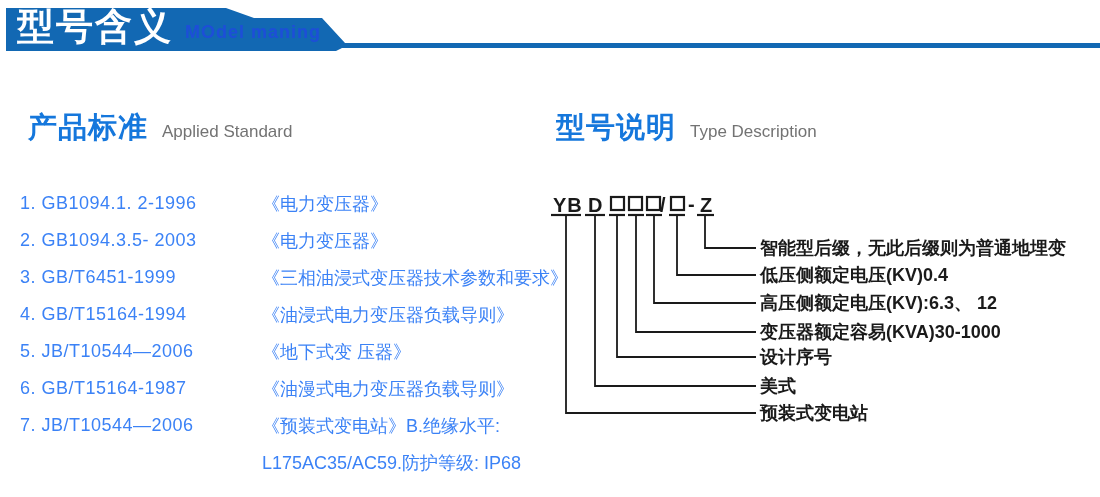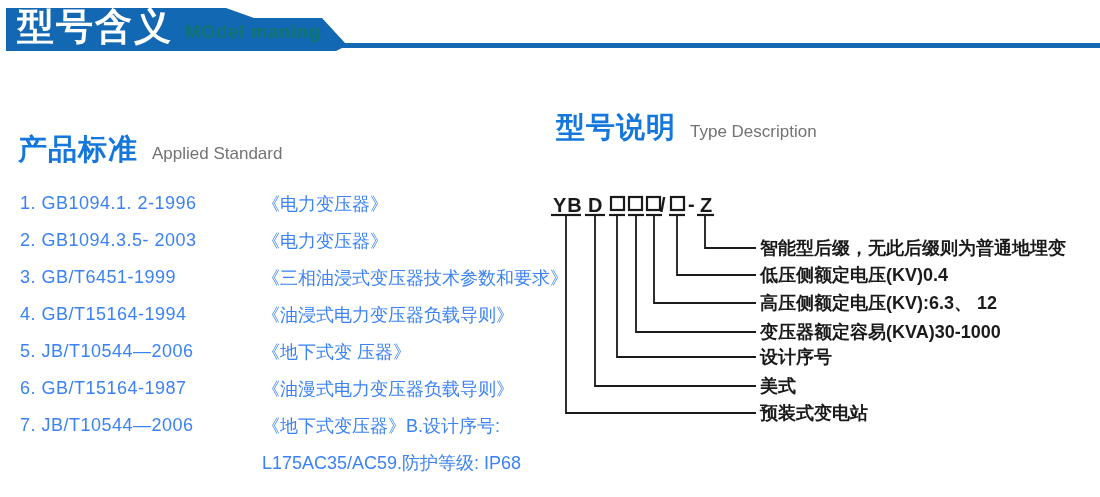--- a/index.html
+++ b/index.html
@@ -4,28 +4,28 @@
 <style>
   html,body{margin:0;padding:0;background:#ffffff;width:1100px;height:497px;overflow:hidden;
     font-family:"Liberation Sans","DejaVu Sans",sans-serif;-webkit-font-smoothing:antialiased;}
   .page{position:relative;width:1100px;height:497px;background:#fff;}
 
   
   .banner{position:absolute;left:0;top:0;width:912px;height:60px;}
   .banner svg{position:absolute;left:0;top:0;}
   .banner-title{position:absolute;left:17px;top:3px;width:210px;height:47px;
     color:#ffffff;font-size:37px;font-weight:bold;letter-spacing:2px;line-height:47px;}
-  .banner-sub{position:absolute;left:185px;top:21px;color:#0f766e;font-size:18px;
+  .banner-sub{position:absolute;left:185px;top:21px;color:#1d4ed8;font-size:18px;
     font-weight:600;letter-spacing:1px;line-height:22px;}
 
   
   .sec-heading{position:absolute;display:flex;align-items:baseline;gap:14px;white-space:nowrap;}
   .sec-heading .zh{color:#1577dc;font-size:29px;font-weight:bold;letter-spacing:1px;}
   .sec-heading .en{color:#737373;font-size:17px;font-weight:500;}
-  #std-heading{left:18px;top:108px;margin-top:22px;}
+  #std-heading{left:28px;top:108px;}
   #model-heading{left:556px;top:108px;}
 
   
   .std-list{position:absolute;left:20px;top:185px;width:540px;color:#3b82f6;}
   .std-row{display:flex;align-items:center;height:37px;font-size:18px;white-space:nowrap;}
   .std-code{width:202px;flex:none;letter-spacing:0.5px;}
   .std-title{flex:1;margin-left:40px;}
 
   
   .model-diagram{position:absolute;left:548px;top:183px;width:552px;height:290px;}
@@ -79,21 +79,21 @@
     <div class="std-row">
       <span class="std-code">5. JB/T10544—2006</span>
       <span class="std-title">《地下式变 压器》</span>
     </div>
     <div class="std-row">
       <span class="std-code">6. GB/T15164-1987</span>
       <span class="std-title">《油漫式电力变压器负载导则》</span>
     </div>
     <div class="std-row">
       <span class="std-code">7. JB/T10544—2006</span>
-      <span class="std-title">《地下式变压器》B.设计序号:</span>
+      <span class="std-title">《预装式变电站》B.绝缘水平:</span>
     </div>
     <div class="std-row">
       <span class="std-code"></span>
       <span class="std-title">L175AC35/AC59.防护等级: IP68</span>
     </div>
   </div>
 
   <div class="model-diagram">
     <svg width="552" height="290" viewBox="0 0 552 290">
 

